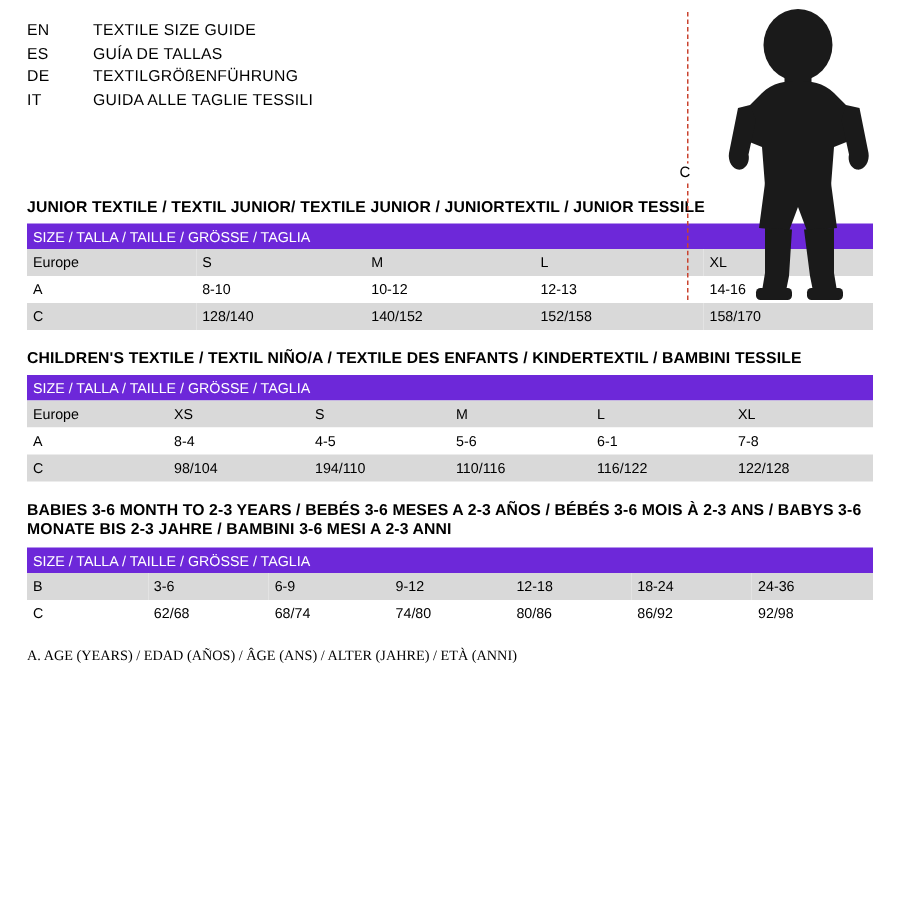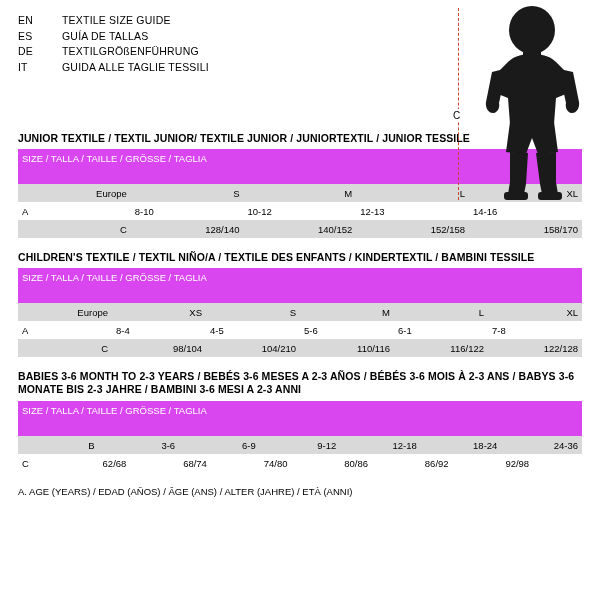--- a/index.html
+++ b/index.html
@@ -99,41 +99,41 @@
     width: 100%;
     font-size: 9.5px;
     table-layout: fixed;
   }
   table.size-table td {
     padding: 3.5px 4px;
     vertical-align: middle;
     white-space: nowrap;
   }
   tr.head-row td {
-    background: #d946ef;
+    background: #6d28d9;
     color: #ffffff;
     font-size: 9.5px;
     padding-top: 4px;
-    padding-bottom: 20px;
+    padding-bottom: 2px;
   }
   tr.sub-row td {
     background: #d9d9d9;
-    text-align: right;
   }
   tr.alt-row td {
     background: #ffffff;
   }
   td.rowlabel {
     width: 80px;
   }
 
   
   .legend {
     font-size: 9.5px;
     line-height: 14px;
+    font-family: Liberation Serif, serif;
   }
   .legend div {
     white-space: nowrap;
   }
 </style>
 </head>
 <body>
 
 <div class="page">
 
@@ -240,21 +240,21 @@
         <td class="rowlabel">A</td>
         <td>8-4</td>
         <td>4-5</td>
         <td>5-6</td>
         <td>6-1</td>
         <td>7-8</td>
       </tr>
       <tr class="sub-row">
         <td class="rowlabel">C</td>
         <td>98/104</td>
-        <td>104/210</td>
+        <td>194/110</td>
         <td>110/116</td>
         <td>116/122</td>
         <td>122/128</td>
       </tr>
     </tbody>
       </table>
   </div>
 
   <div class="section">
     <div class="section-title two-line">BABIES 3-6 MONTH TO 2-3 YEARS / BEBÉS 3-6 MESES A 2-3 AÑOS / BÉBÉS 3-6 MOIS À 2-3 ANS / BABYS 3-6 MONATE BIS 2-3 JAHRE / BAMBINI 3-6 MESI A 2-3 ANNI</div>

